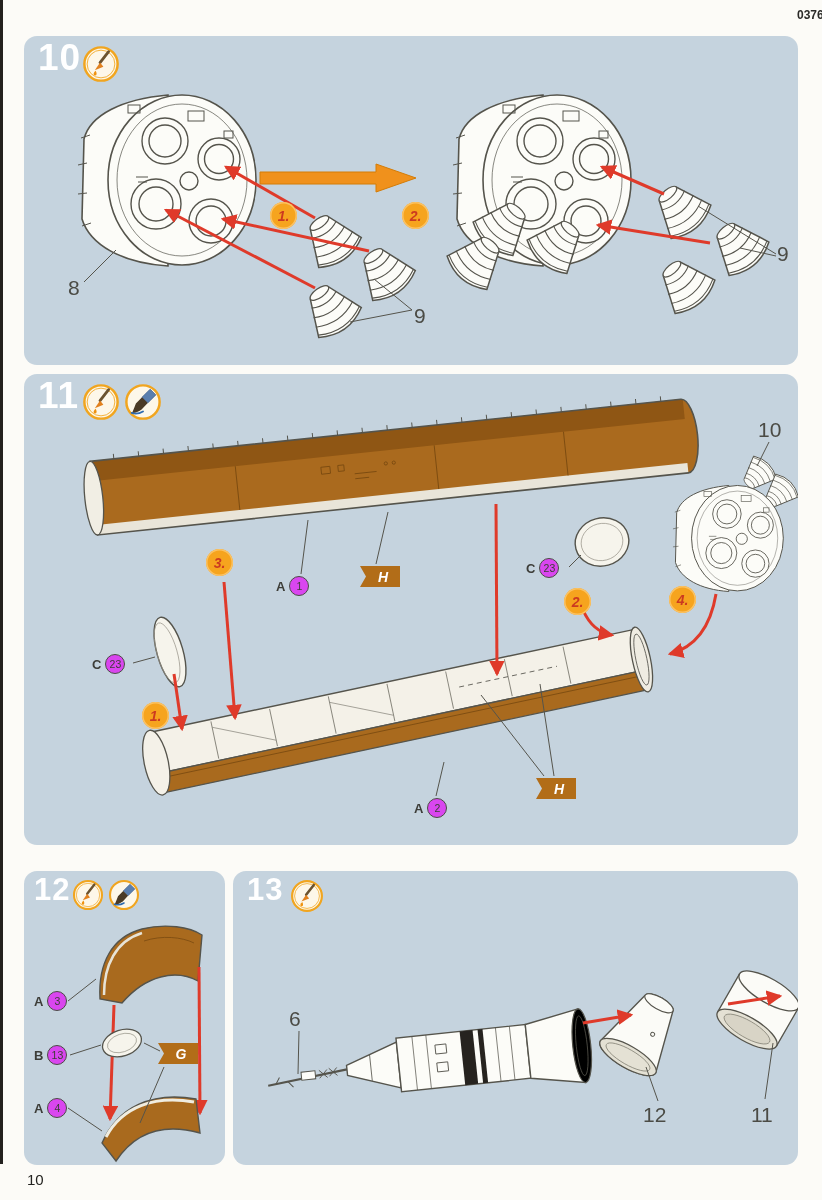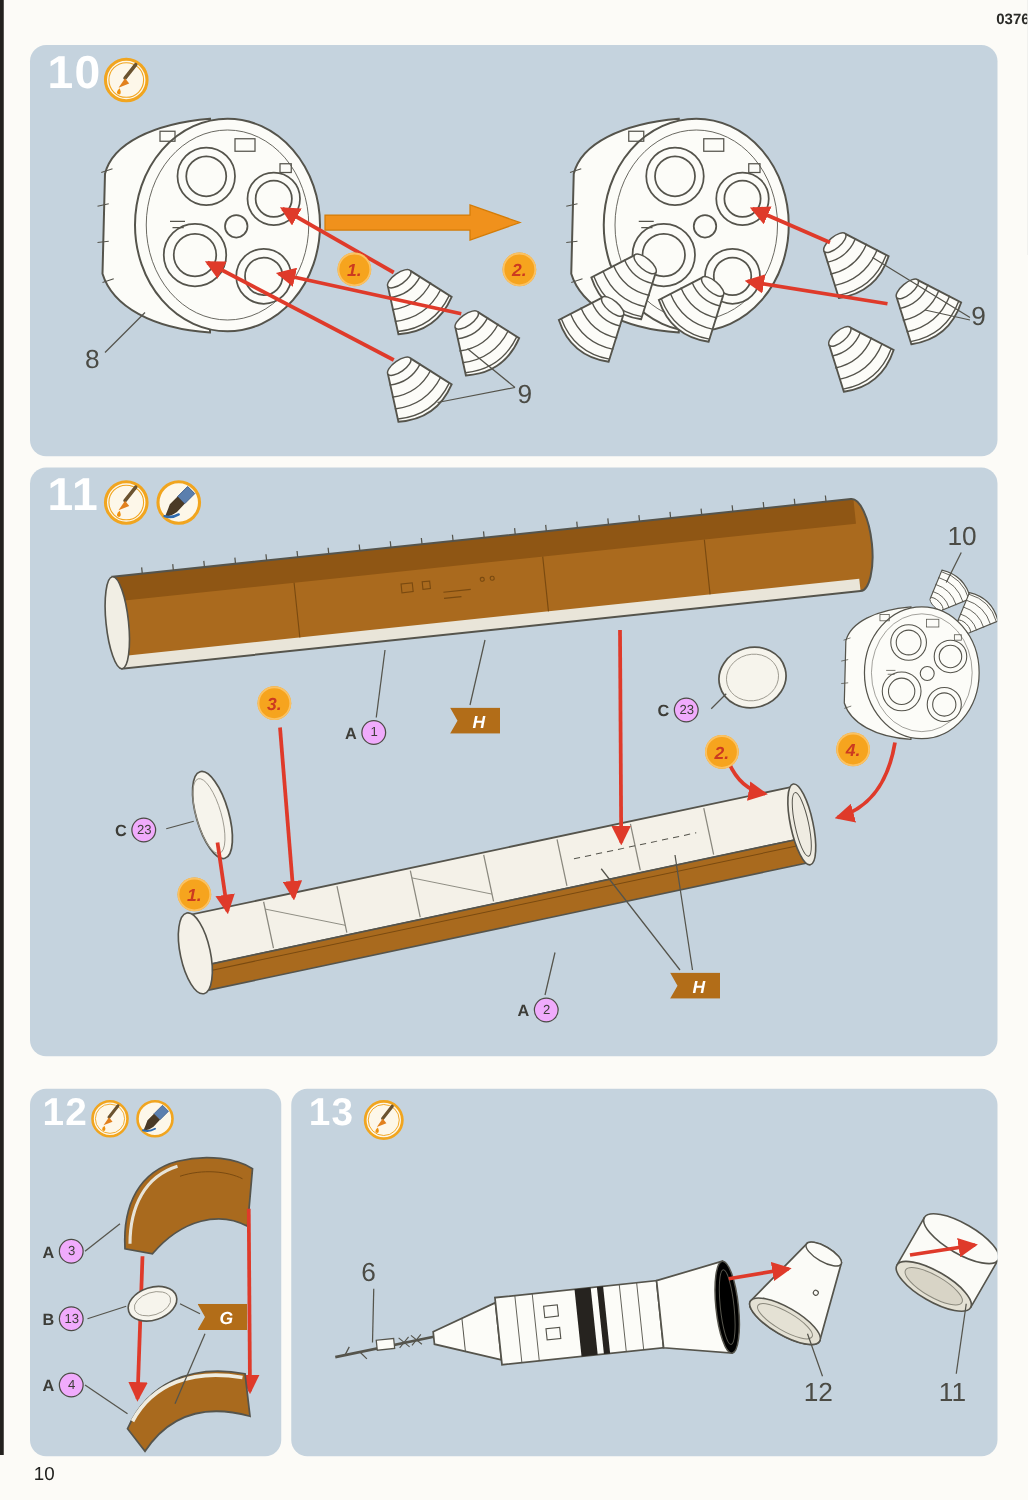--- a/index.html
+++ b/index.html
@@ -6,21 +6,21 @@
   .page{position:relative;width:822px;height:1200px;background:#fcfbf7;font-family:Liberation Sans, sans-serif;overflow:hidden;margin:0 auto;}
   .edge-line{position:absolute;left:0;top:0;width:3px;height:1164px;background:#23211e;}
   .kit-number{position:absolute;left:797px;top:8px;font-size:12px;font-weight:bold;color:#2b2b28;white-space:nowrap;}
   .panel{position:absolute;background:#c5d3de;border-radius:13px;overflow:hidden;}
   .panel svg.art{position:absolute;left:0;top:0;}
   .step-number{position:absolute;color:#ffffff;font-size:37px;font-weight:bold;letter-spacing:1px;line-height:1.1;}
   .step-icon{position:absolute;}
   .badge{position:absolute;width:27px;height:27px;border-radius:50%;background:#f6a41e;box-shadow:inset 0 0 0 1.5px #fbc263;color:#cc3a20;font-size:14px;font-style:italic;font-weight:bold;display:flex;align-items:center;justify-content:center;}
   .part-num{position:absolute;font-size:21px;color:#4b4b45;}
   .part-ref{position:absolute;display:flex;align-items:center;gap:4px;font-size:13px;font-weight:bold;color:#3d3d38;}
-  .pr-circle{min-width:20px;height:20px;box-sizing:border-box;padding:0 2px;border:1.4px solid #4b4b45;border-radius:11px;background:#f0abfc;display:flex;align-items:center;justify-content:center;font-size:10.5px;font-weight:normal;}
+  .pr-circle{min-width:20px;height:20px;box-sizing:border-box;padding:0 2px;border:1.4px solid #4b4b45;border-radius:11px;background:#d946ef;display:flex;align-items:center;justify-content:center;font-size:10.5px;font-weight:normal;}
   .flag{position:absolute;width:40px;height:21px;background:#b26d18;color:#fff;font-size:14px;font-style:italic;font-weight:bold;display:flex;align-items:center;justify-content:center;padding-left:6px;box-sizing:border-box;clip-path:polygon(0 0,100% 0,100% 100%,0 100%,15% 50%);}
   .page-number{position:absolute;left:27px;top:1171px;font-size:15px;color:#232320;}
 </style>
 </head>
 <body>
 
 <div class="page">
   <div class="edge-line"></div>
   <div class="kit-number">0376</div>
 

